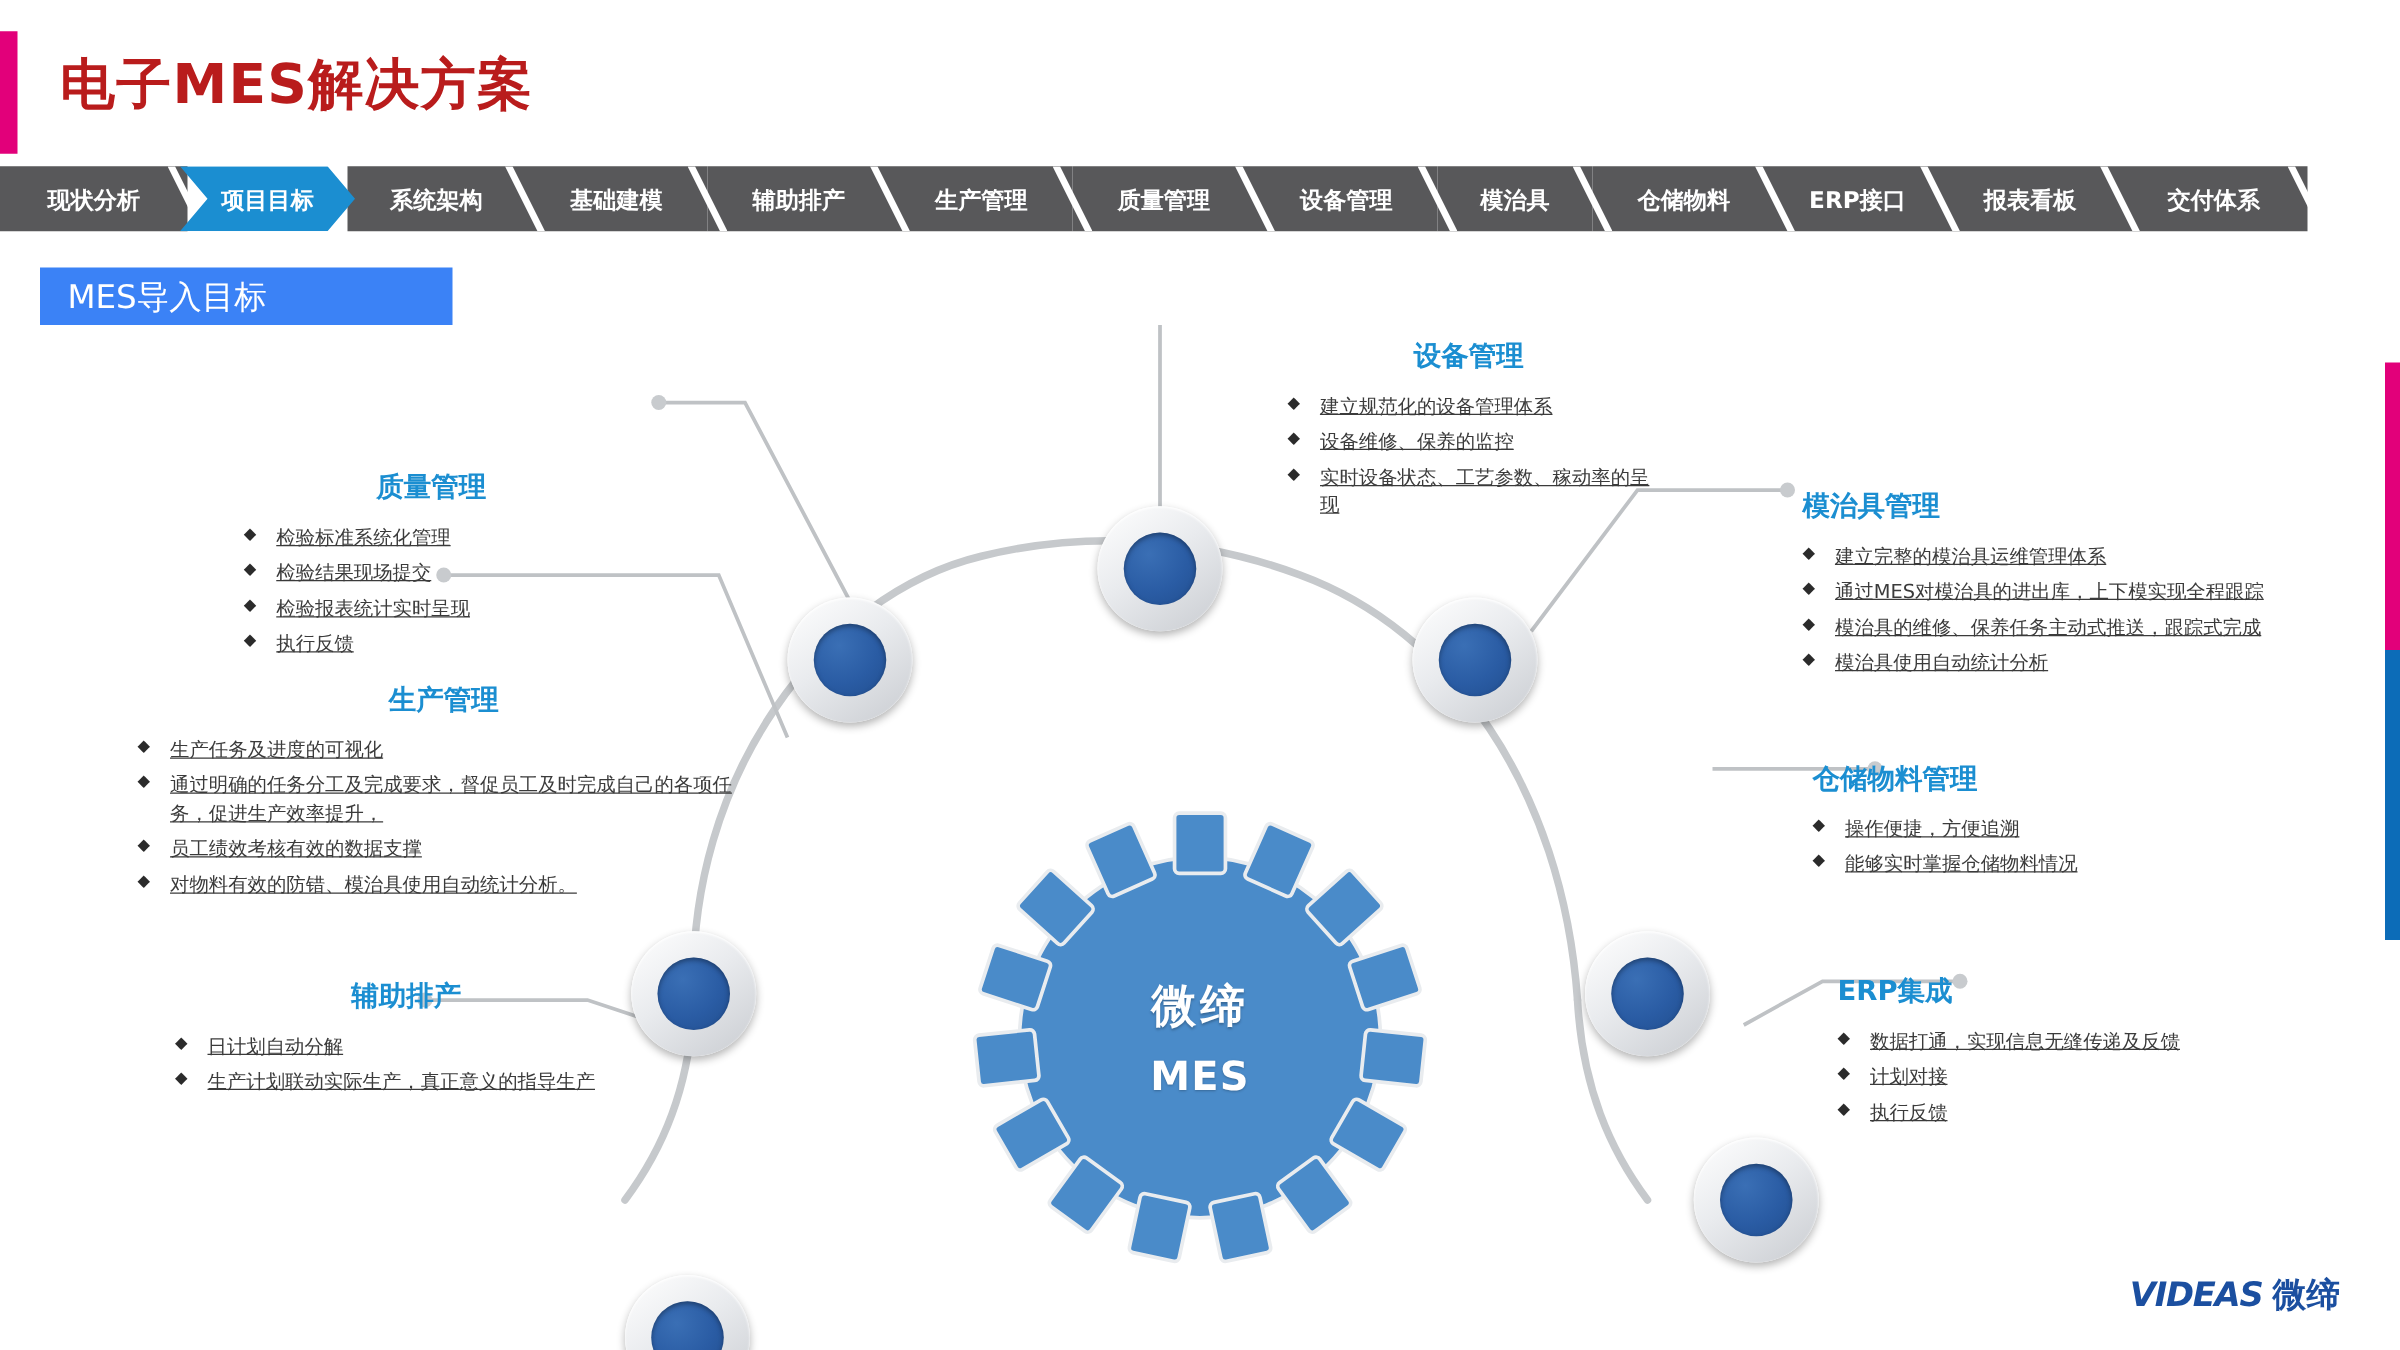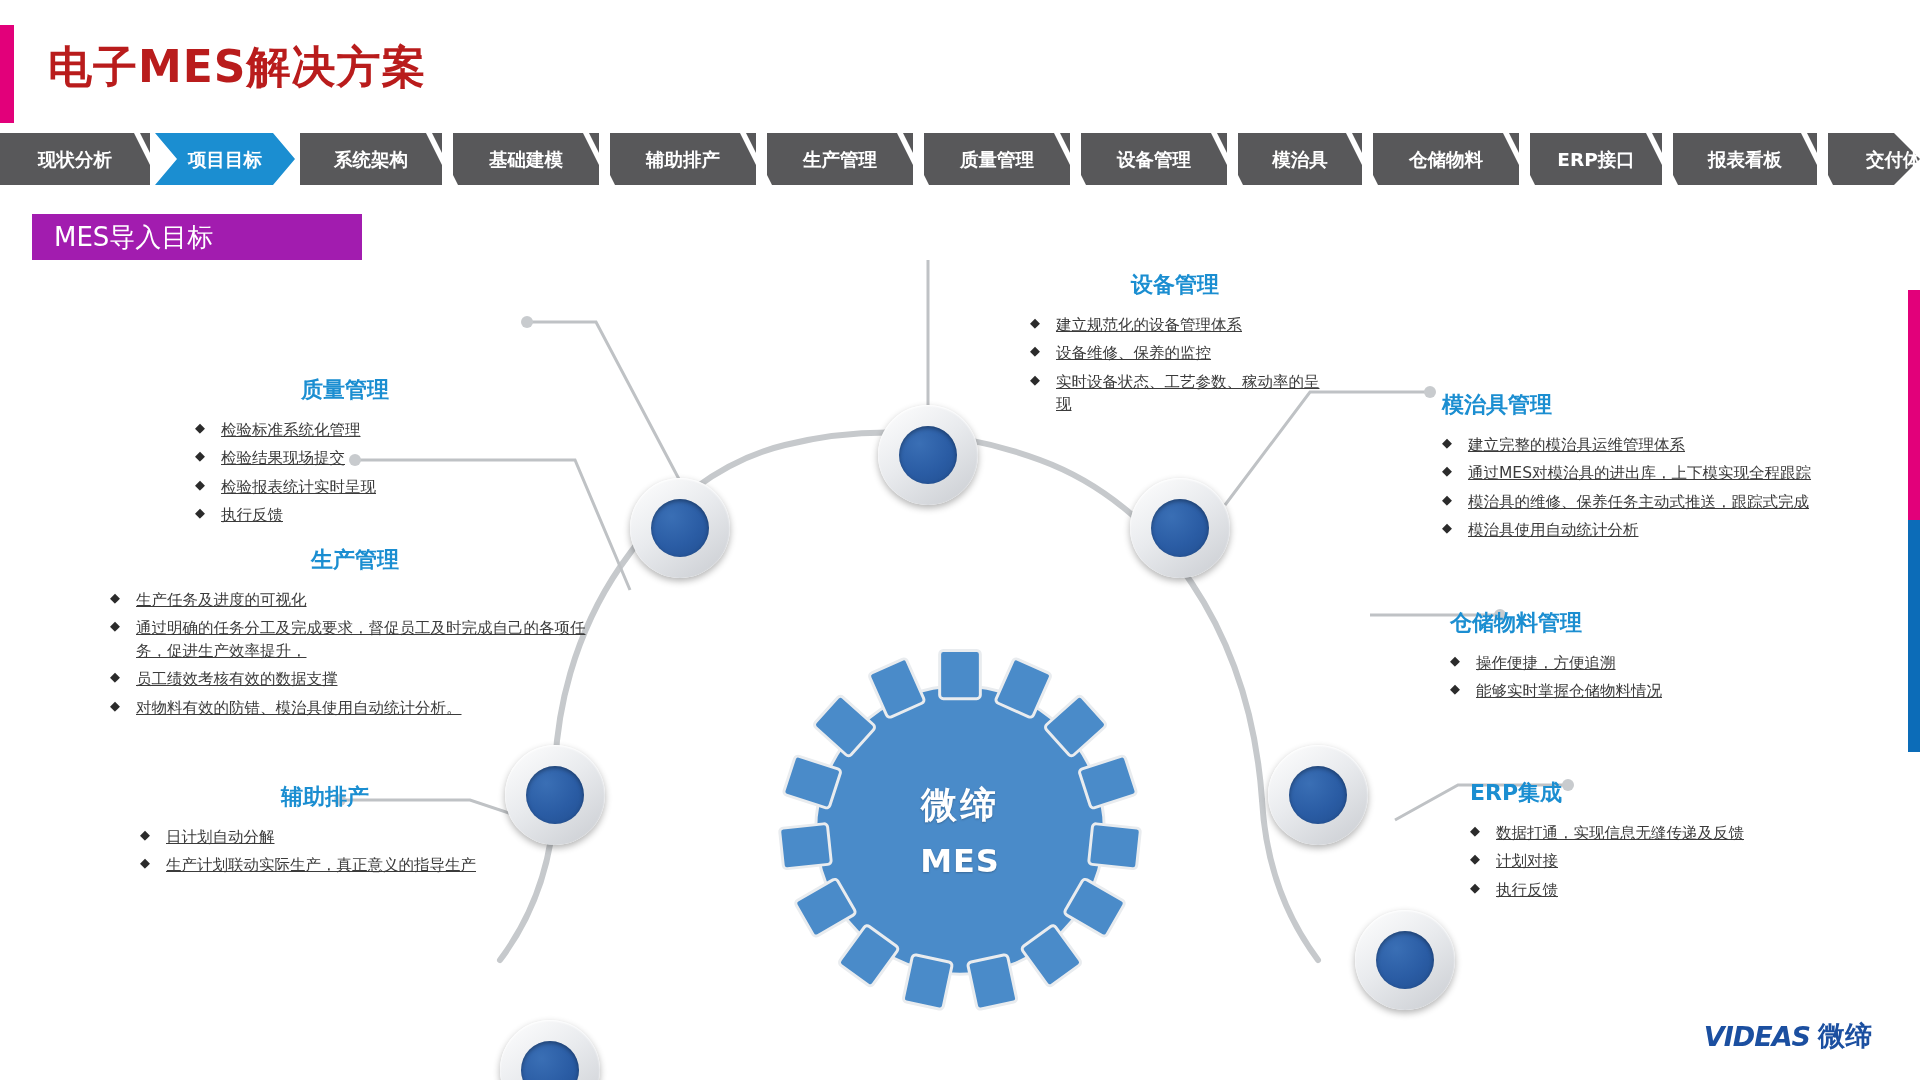--- a/index.html
+++ b/index.html
@@ -20,21 +20,21 @@
   
   .page-title{
     position:absolute;left:48px;top:38px;
     font-size:44px;font-weight:bold;color:#b91c1c;letter-spacing:1px;
     white-space:nowrap;
   }
 
   
   .nav{
     position:absolute;left:0;top:133px;width:1920px;height:52px;
-    display:flex;align-items:stretch;gap:11px;
+    display:flex;align-items:stretch;
   }
   .chev{
     position:relative;
     background:#58585a;
     color:#ffffff;
     font-size:18.5px;font-weight:bold;
     display:flex;align-items:center;justify-content:center;
     white-space:nowrap;
     box-sizing:border-box;
   }
@@ -56,21 +56,21 @@
   .chev.active::after{display:none;}
   .nav-end{
     position:absolute;right:0;top:0;width:26px;height:100%;
     background:#ffffff;
     clip-path:polygon(100% 0, 100% 100%, 0 100%, 100% 50%, 0 0);
   }
 
   
   .section-label{
     position:absolute;left:32px;top:214px;width:330px;height:46px;
-    background:#a21caf;color:#ffffff;
+    background:#3b82f6;color:#ffffff;
     font-size:26px;display:flex;align-items:center;padding-left:22px;
     box-sizing:border-box;
   }
 
   
   .canvas{position:absolute;left:0;top:260px;width:1920px;height:760px;}
   svg.arc{position:absolute;left:0;top:0;width:1920px;height:760px;}
 
   
   .node{

